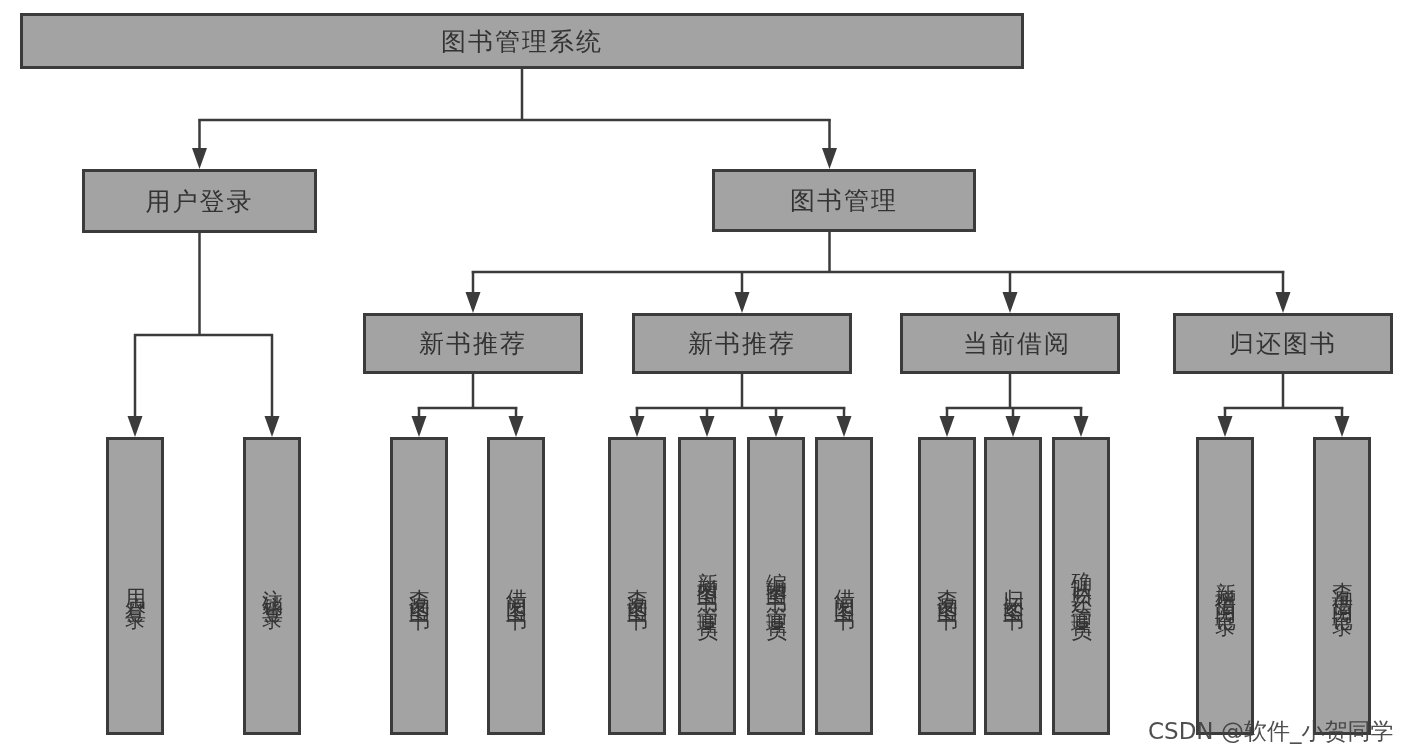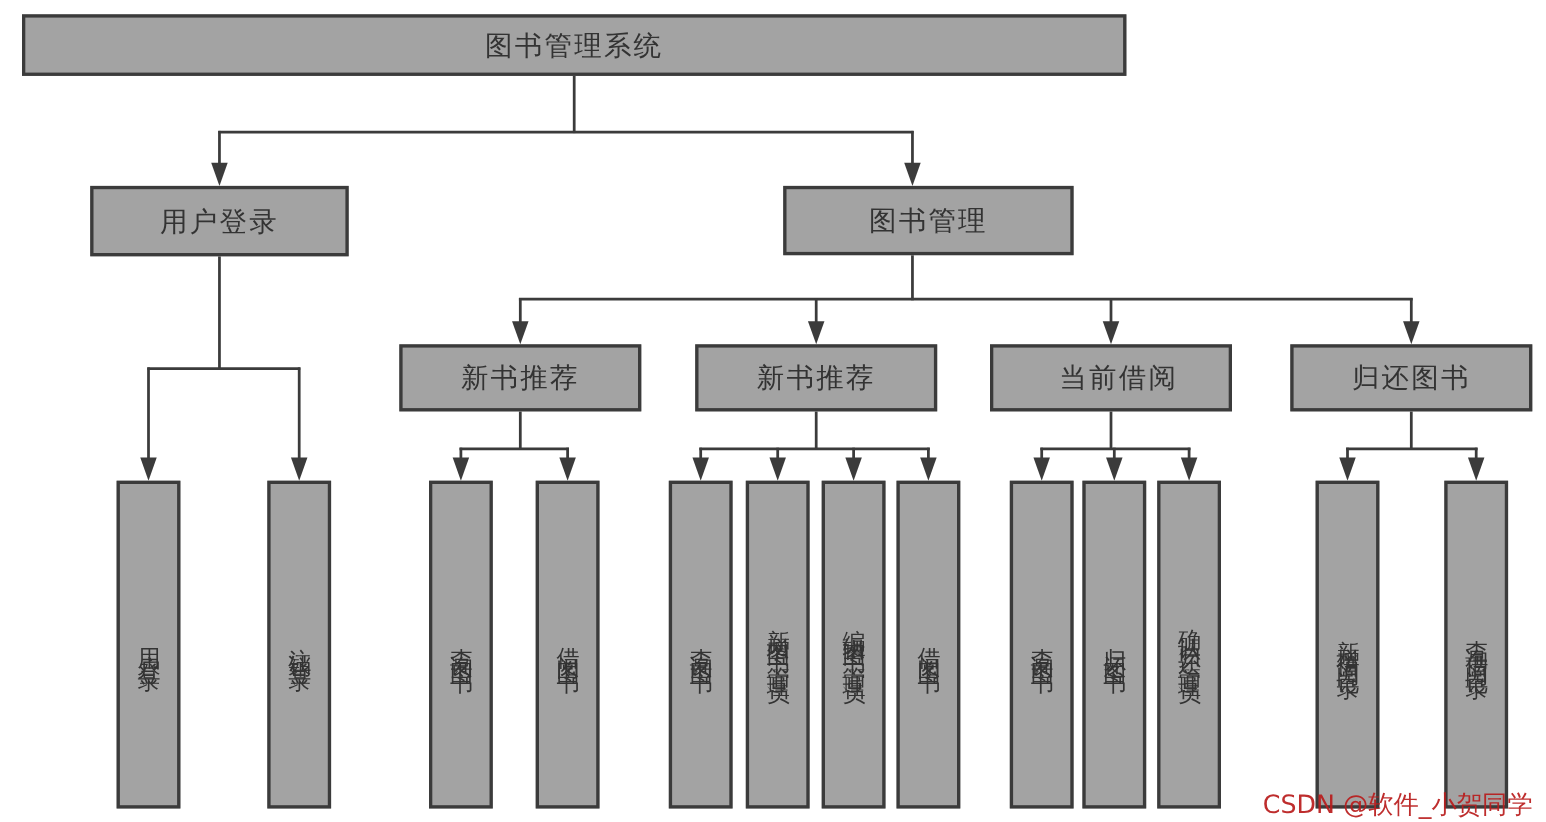--- a/index.html
+++ b/index.html
@@ -72,21 +72,21 @@
   .l-cb1 { left: 984px;  }
   .l-cb2 { left: 1052px; }
   .l-br0 { left: 1196px; }
   .l-br1 { left: 1313px; }
   .watermark {
     position: absolute;
     left: 1148px;
     top: 716px;
     width: 257px;
     font-size: 23px;
-    color: #b91c1c;
+    color: #404040;
     white-space: nowrap;
     z-index: 5;
     opacity: 0.92;
   }
 </style>
 </head>
 <body>
 
 <div class="canvas">
 

